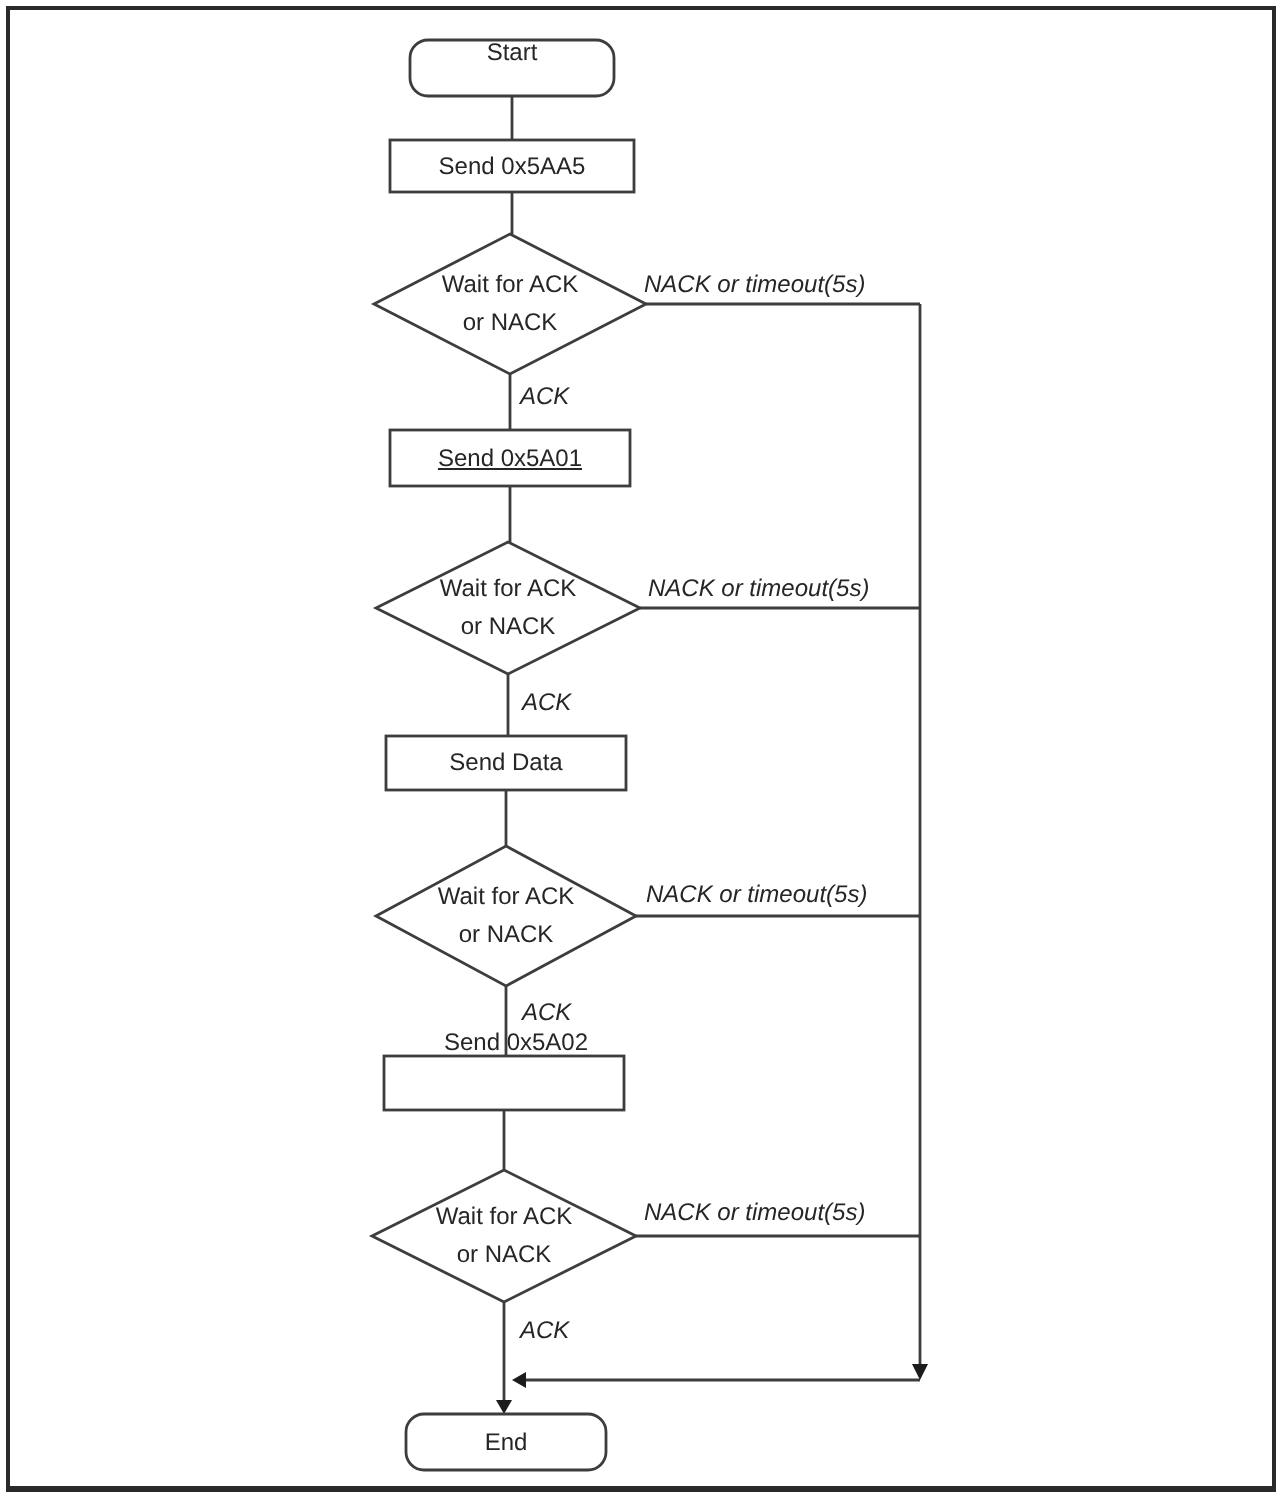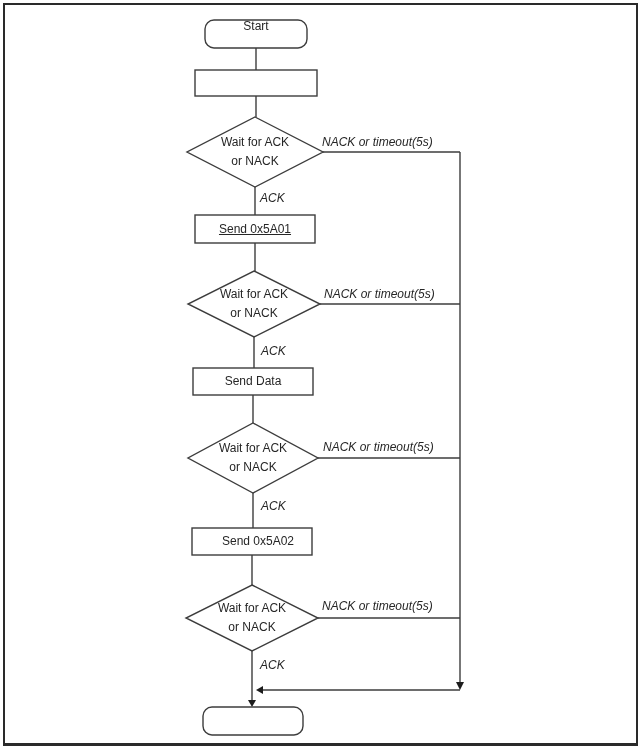--- a/index.html
+++ b/index.html
@@ -103,47 +103,49 @@
     <polygon class="node" points="254,271 320,304 254,337 188,304"></polygon>
     <rect x="193" y="368" width="120" height="27"></rect>
     <polygon class="node" points="253,423 318,458 253,493 188,458"></polygon>
     <rect x="192" y="528" width="120" height="27"></rect>
     <polygon class="node" points="252,585 318,618 252,651 186,618"></polygon>
     <rect x="203" y="707" width="100" height="28" rx="9"></rect>
   </svg>
 
   <div class="node-text" style="left:205px; top:12px; width:102px; height:28px;">Start</div>
 
+  <div class="node-text" style="left:195px; top:70px; width:122px; height:26px;">Send 0x5AA5</div>
 
   <div class="node-text" style="left:187px; top:117px; width:136px; height:70px;">
     <div>Wait for ACK</div>
     <div>or NACK</div>
   </div>
 
   <div class="node-text" style="left:195px; top:215px; width:120px; height:28px;text-decoration:underline;">Send 0x5A01</div>
 
   <div class="node-text" style="left:188px; top:271px; width:132px; height:66px;">
     <div>Wait for ACK</div>
     <div>or NACK</div>
   </div>
 
   <div class="node-text" style="left:193px; top:368px; width:120px; height:27px;text-align:center;">Send Data</div>
 
   <div class="node-text" style="left:188px; top:423px; width:130px; height:70px;">
     <div>Wait for ACK</div>
     <div>or NACK</div>
   </div>
 
-  <div class="node-text" style="left:192px; top:528px; width:120px; height:27px;padding-left:12px;">Send 0x5A02</div>
+  <div class="node-text" style="left:192px; top:508px; width:120px; height:27px;padding-left:12px;">Send 0x5A02</div>
 
   <div class="node-text" style="left:186px; top:585px; width:132px; height:66px;">
     <div>Wait for ACK</div>
     <div>or NACK</div>
   </div>
 
+  <div class="node-text" style="left:203px; top:707px; width:100px; height:28px;">End</div>
 
   <div class="edge-label" style="left:260px; top:191px;">ACK</div>
   <div class="edge-label" style="left:322px; top:135px;">NACK or timeout(5s)</div>
 
   <div class="edge-label" style="left:261px; top:344px;">ACK</div>
   <div class="edge-label" style="left:324px; top:287px;">NACK or timeout(5s)</div>
 
   <div class="edge-label" style="left:261px; top:499px;">ACK</div>
   <div class="edge-label" style="left:323px; top:440px;">NACK or timeout(5s)</div>
 

